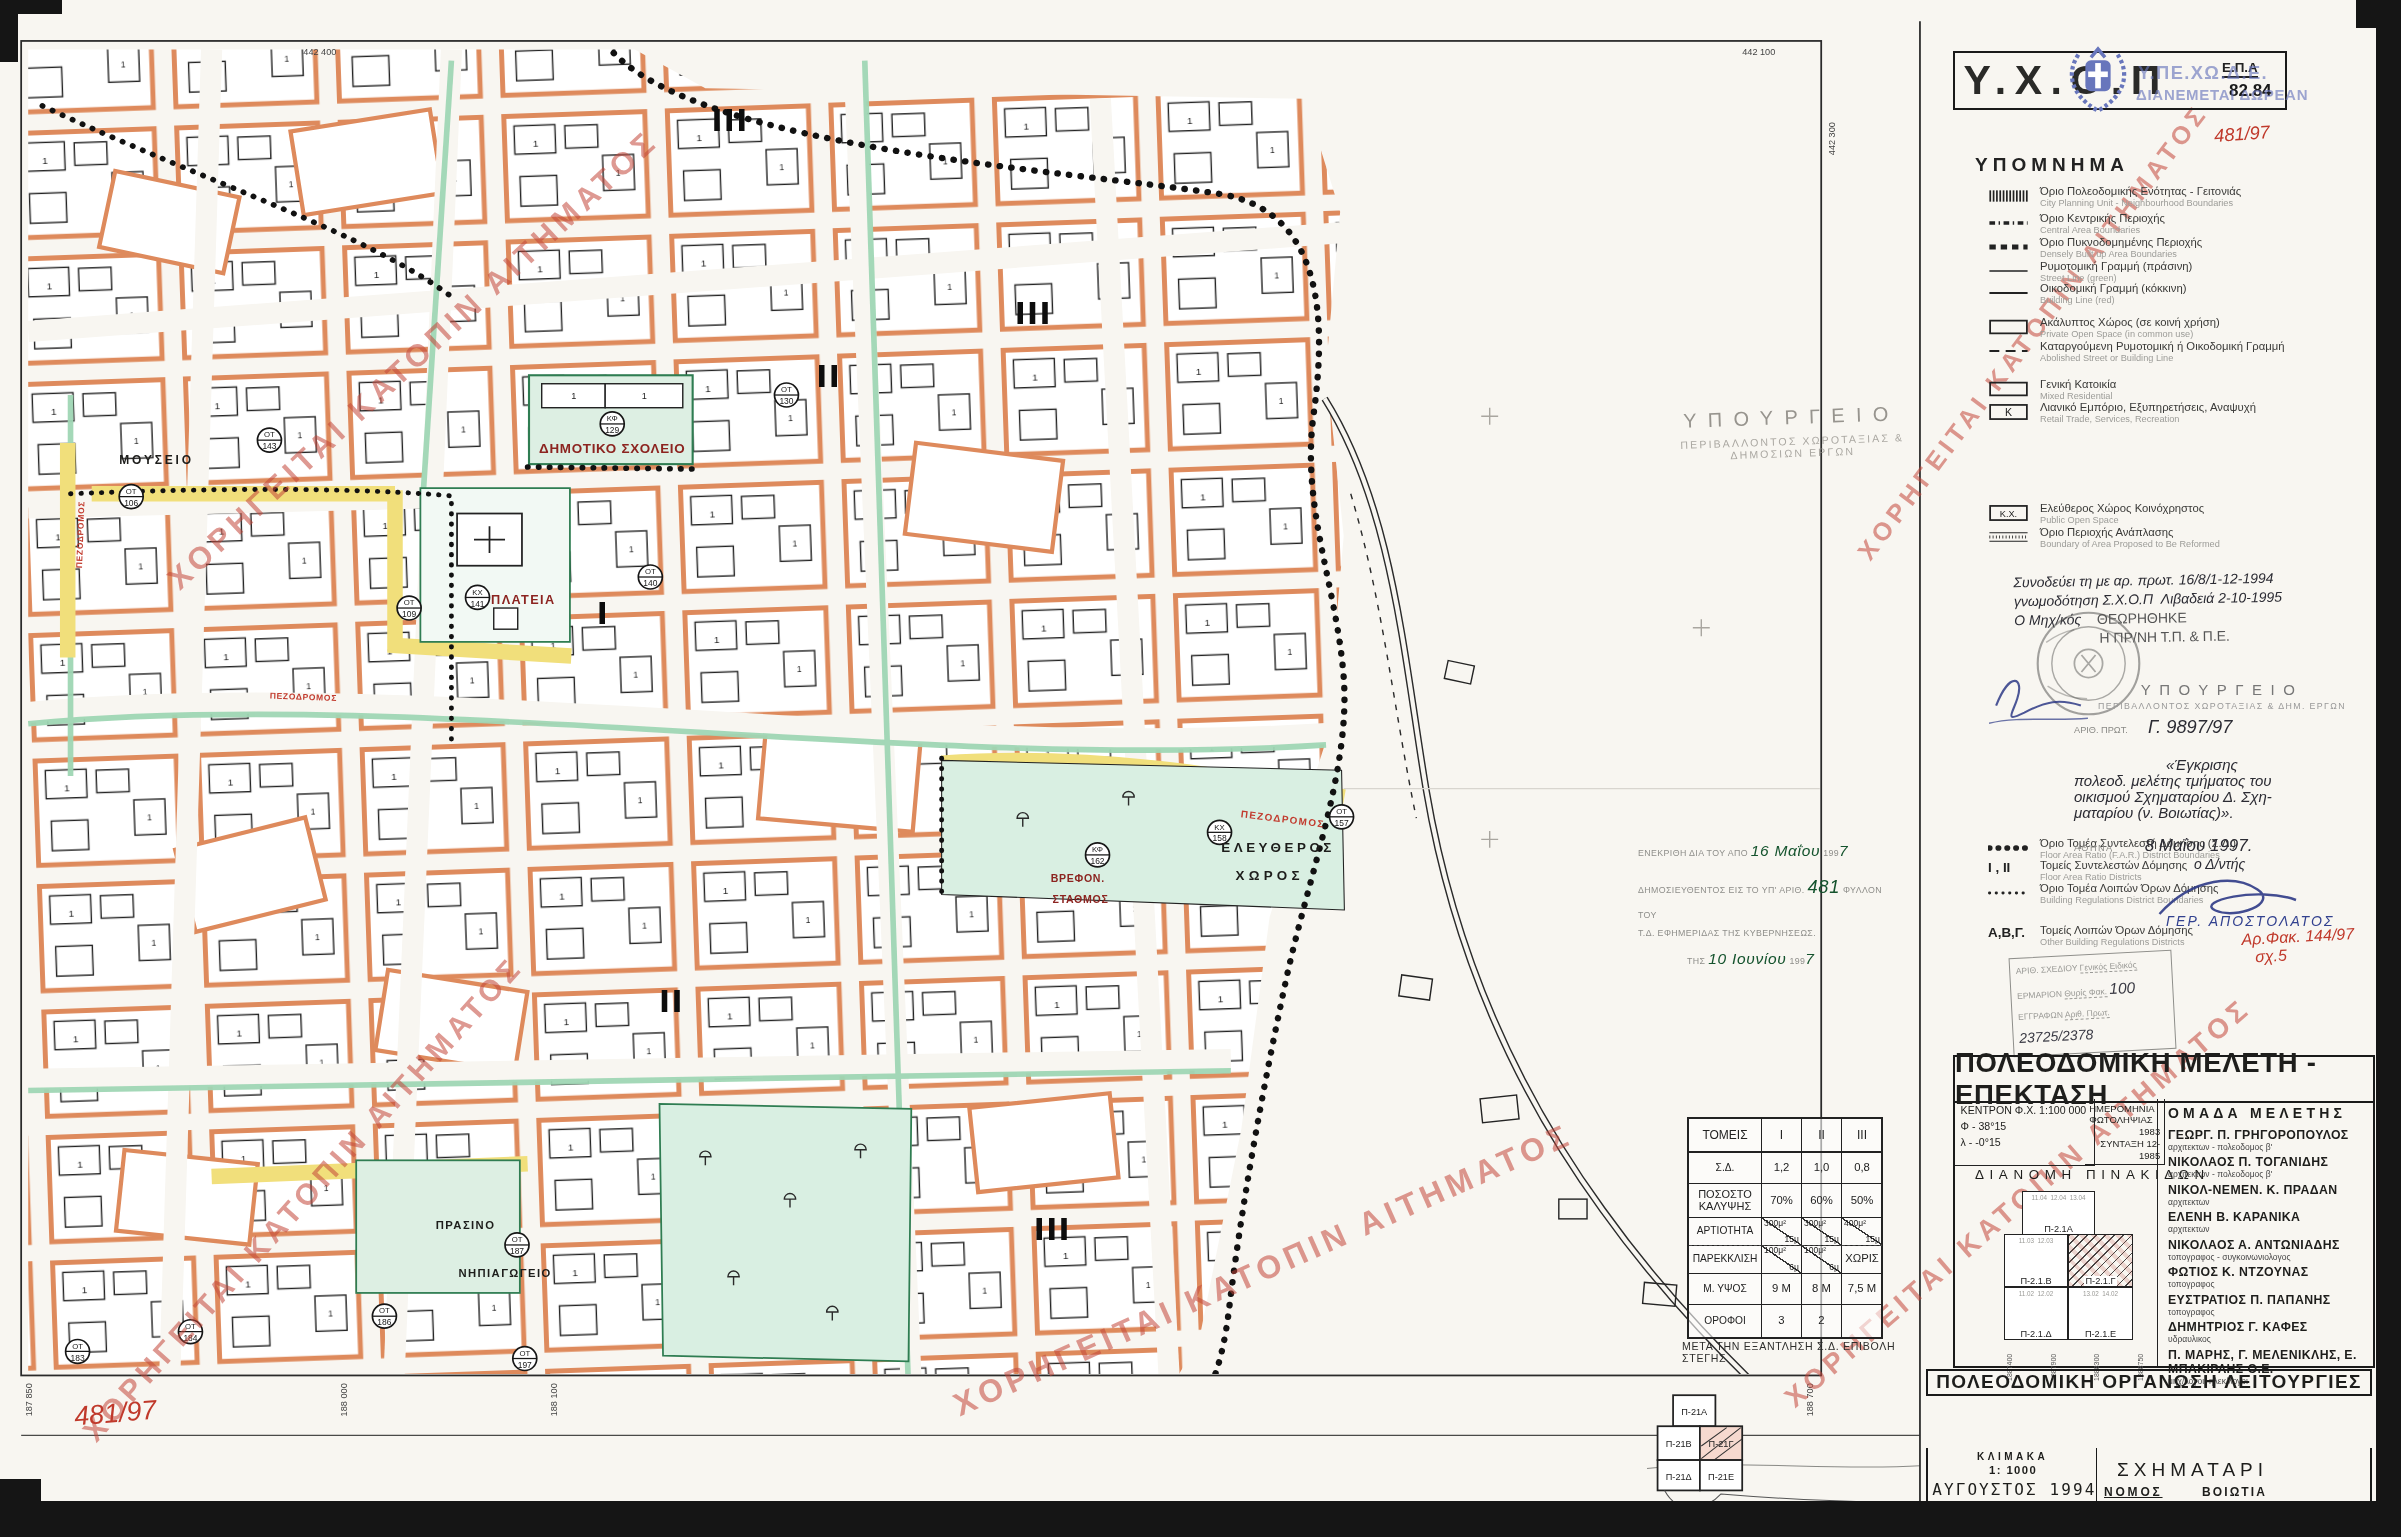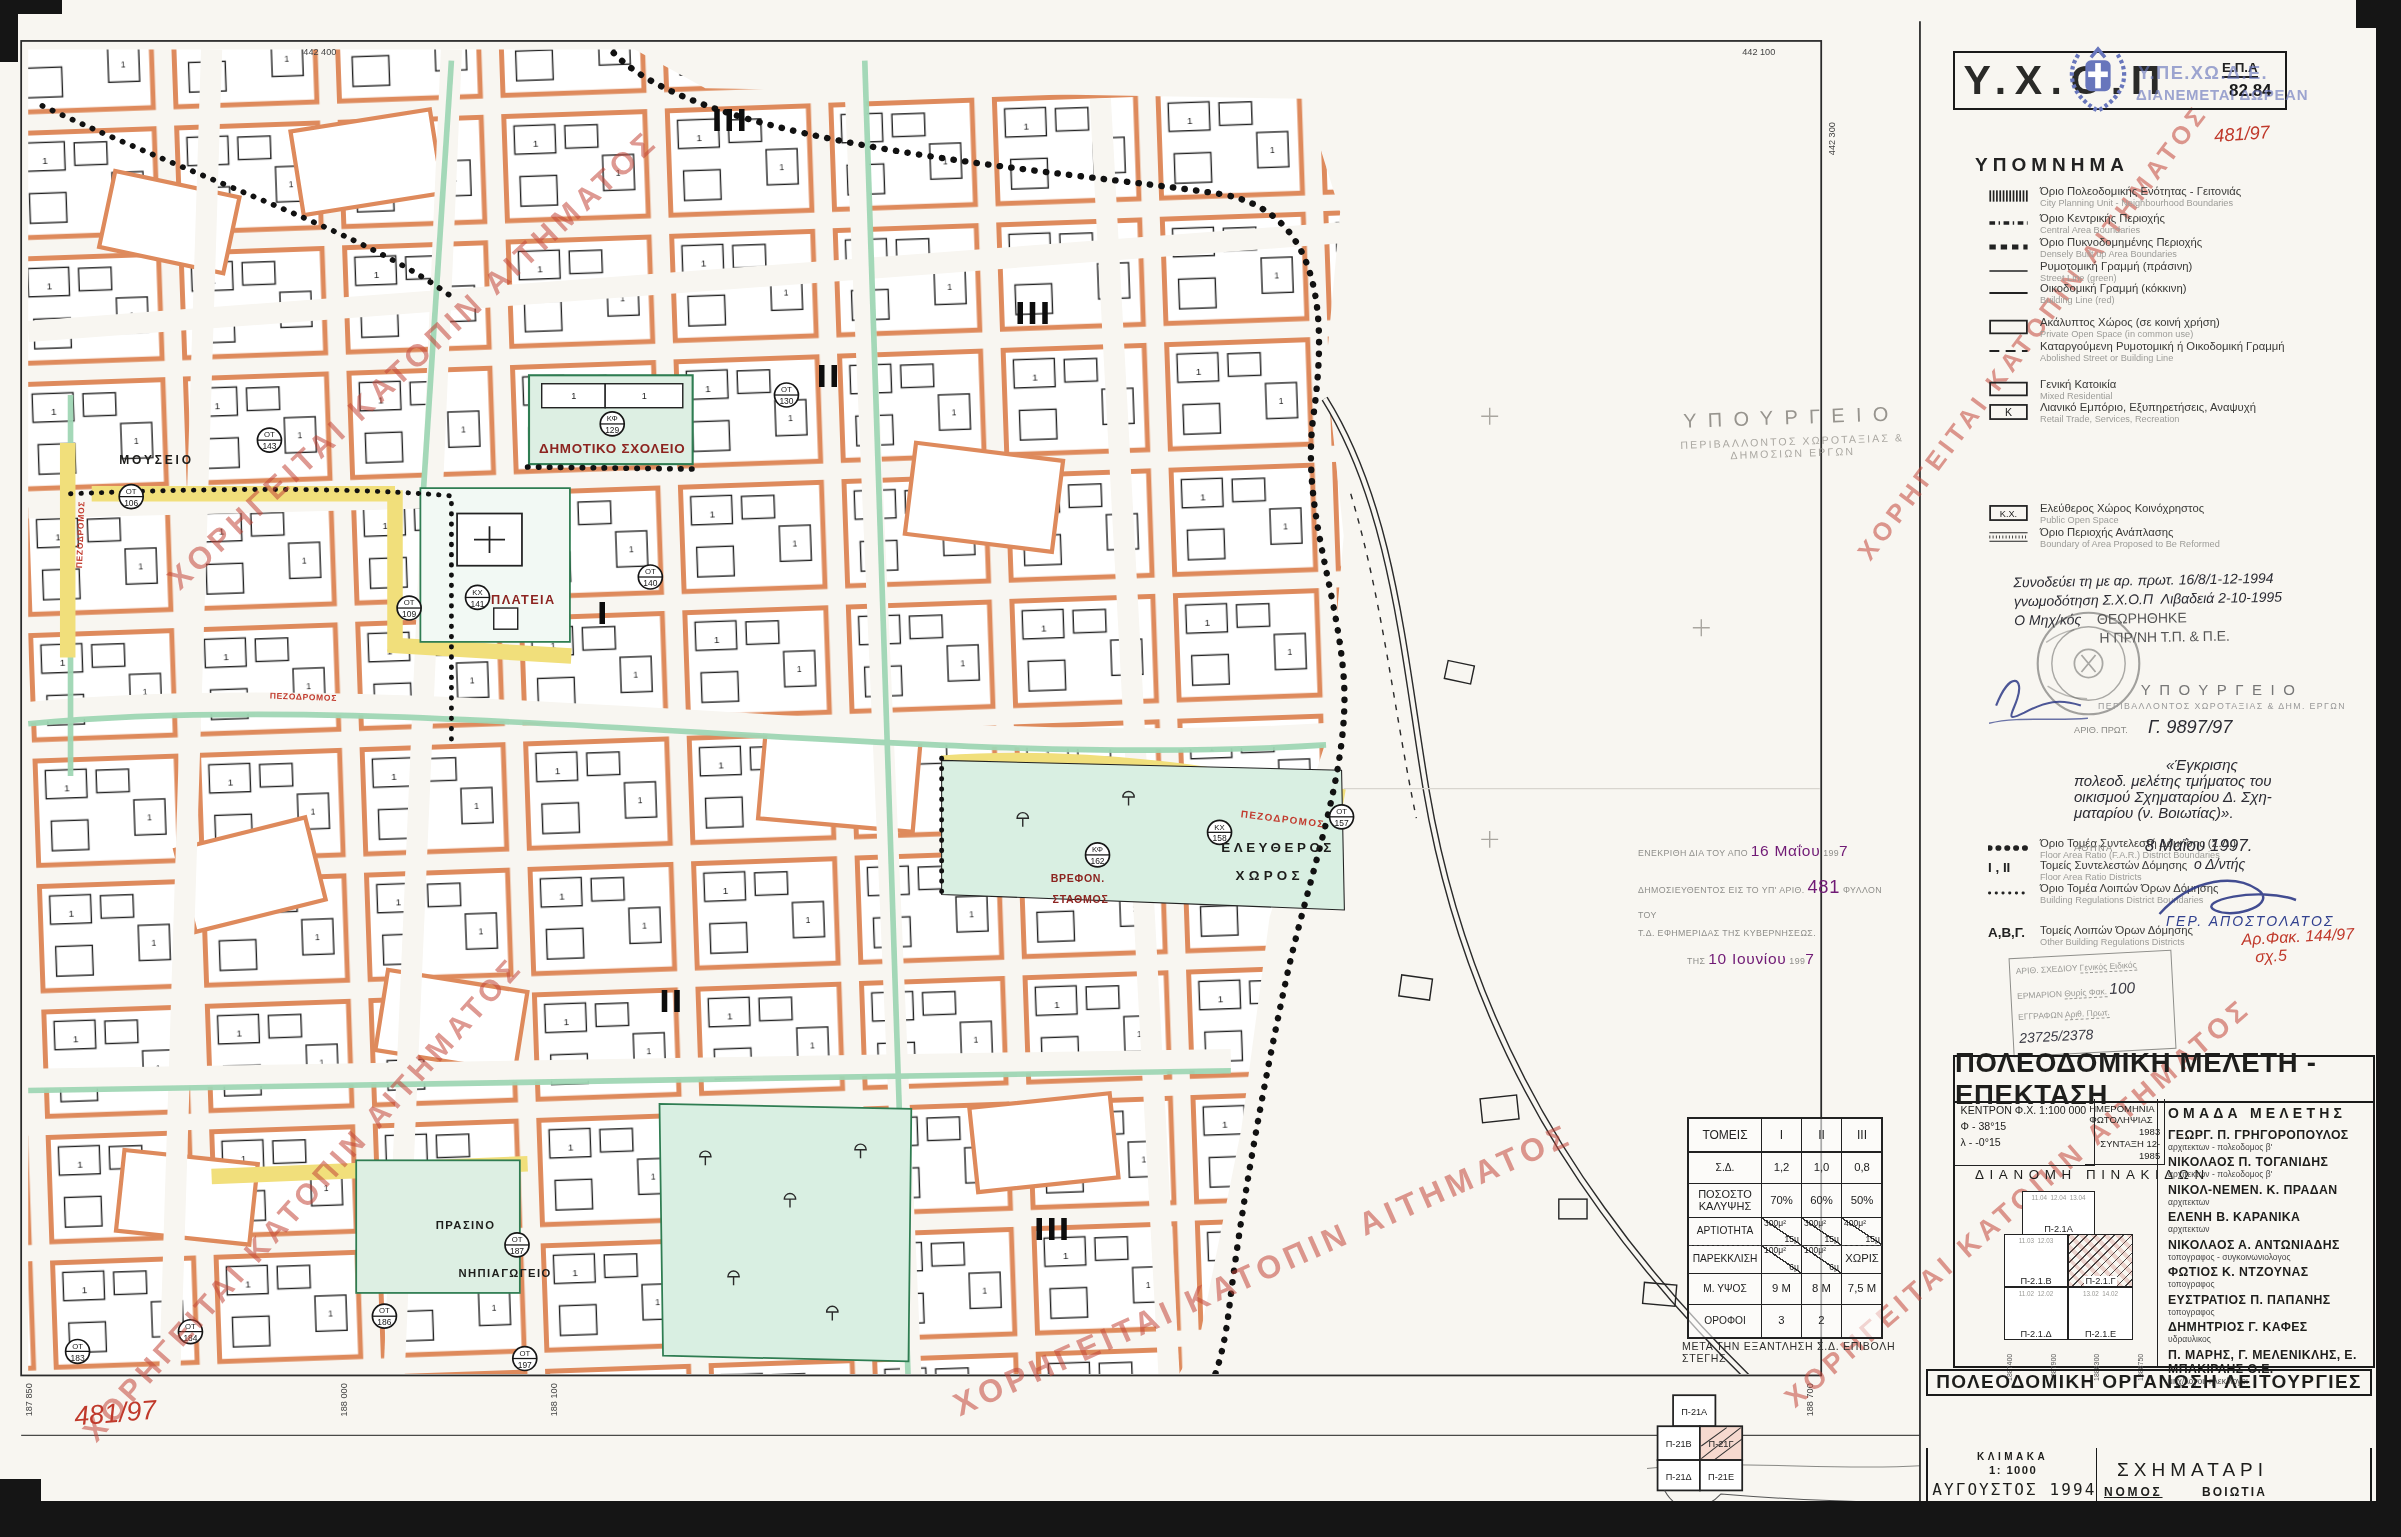--- a/index.html
+++ b/index.html
@@ -79,21 +79,21 @@
   #sticker{position:absolute;left:2190px;top:1439px;width:185px;height:89px;background:#fdfdfa;box-shadow:0 0 4.2px rgba(0,0,0,.5);
            font-family:"Liberation Serif","DejaVu Serif",serif;}
   #sticker .g14{position:absolute;left:20px;top:7px;font-size:40px;font-weight:bold;color:#111;}
   #sticker .dash{position:absolute;right:14px;top:34px;width:24px;height:2.1px;background:#222;}
   #sticker .fek{position:absolute;left:8.5px;top:55px;font-size:15px;color:#111;}
   #sticker .fek b{font-size:22px;}
   
   .wm{position:absolute;white-space:nowrap;font-weight:bold;color:rgba(194,70,56,.55);letter-spacing:5px;pointer-events:none;}
   
   #gazette{position:absolute;left:1638px;top:835px;width:254px;font-size:8.8px;color:#8e8e8a;line-height:2.1;letter-spacing:0.4px;}
-  #gazette .hw{font-size:15.5px;color:#701a75;letter-spacing:0.7px;}
+  #gazette .hw{font-size:15.5px;color:#14532d;font-style:italic;letter-spacing:0.7px;}
   
   #min-faint{position:absolute;left:1651px;top:406px;width:282px;text-align:center;color:#97948e;transform:rotate(-2deg);}
   #min-faint .l1{font-size:20px;letter-spacing:11.3px;}
   #min-faint .l2{font-size:10.6px;letter-spacing:2.1px;margin-top:5.6px;opacity:.8;}
   
   #approval{position:absolute;left:2074px;top:681px;width:296px;}
   #approval .l1{font-size:15px;letter-spacing:8.5px;color:#777;text-align:center;}
   #approval .l2{font-size:8.8px;letter-spacing:1.4px;color:#999;text-align:center;margin-top:2.8px;}
   #approval .proto{font-size:18.3px;}
   #approval .htxt{font-size:15px;line-height:1.05;}

